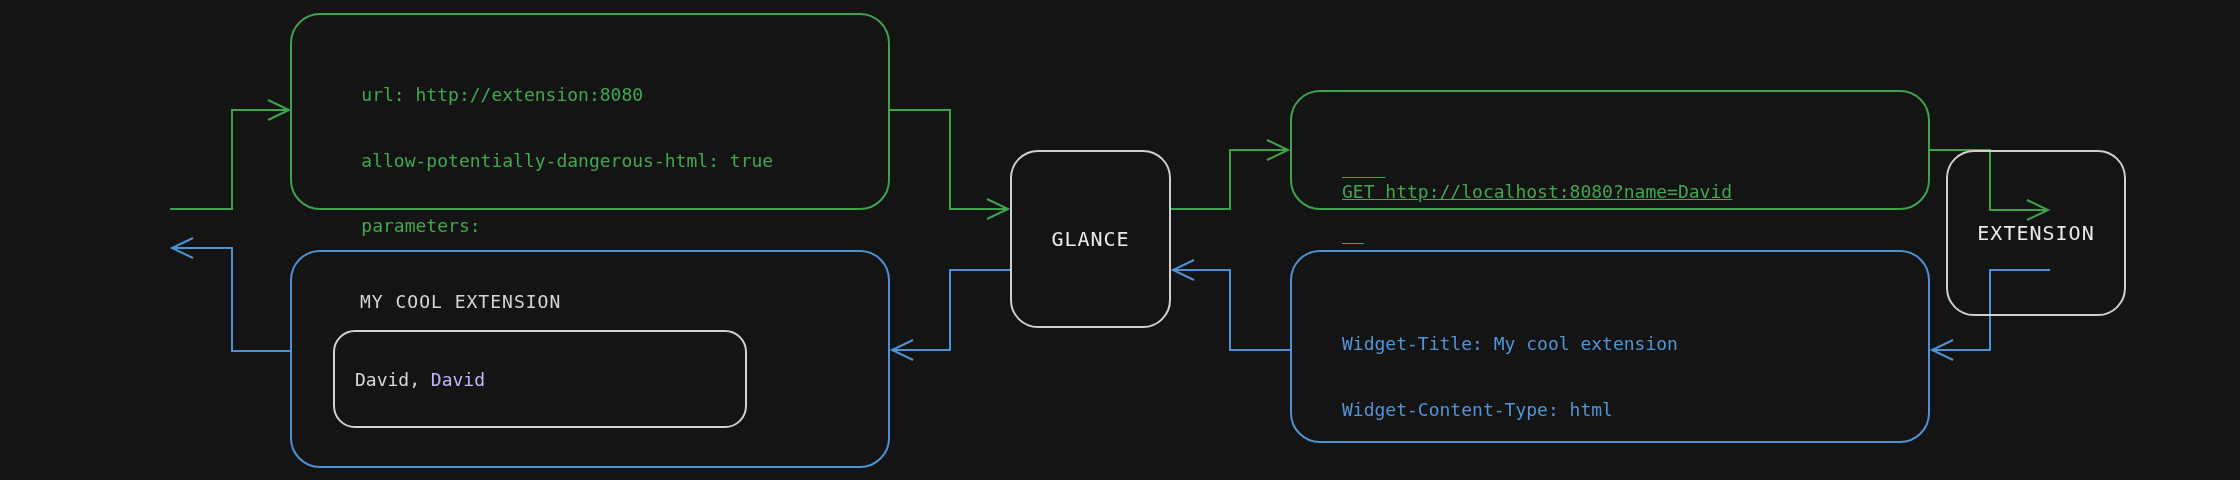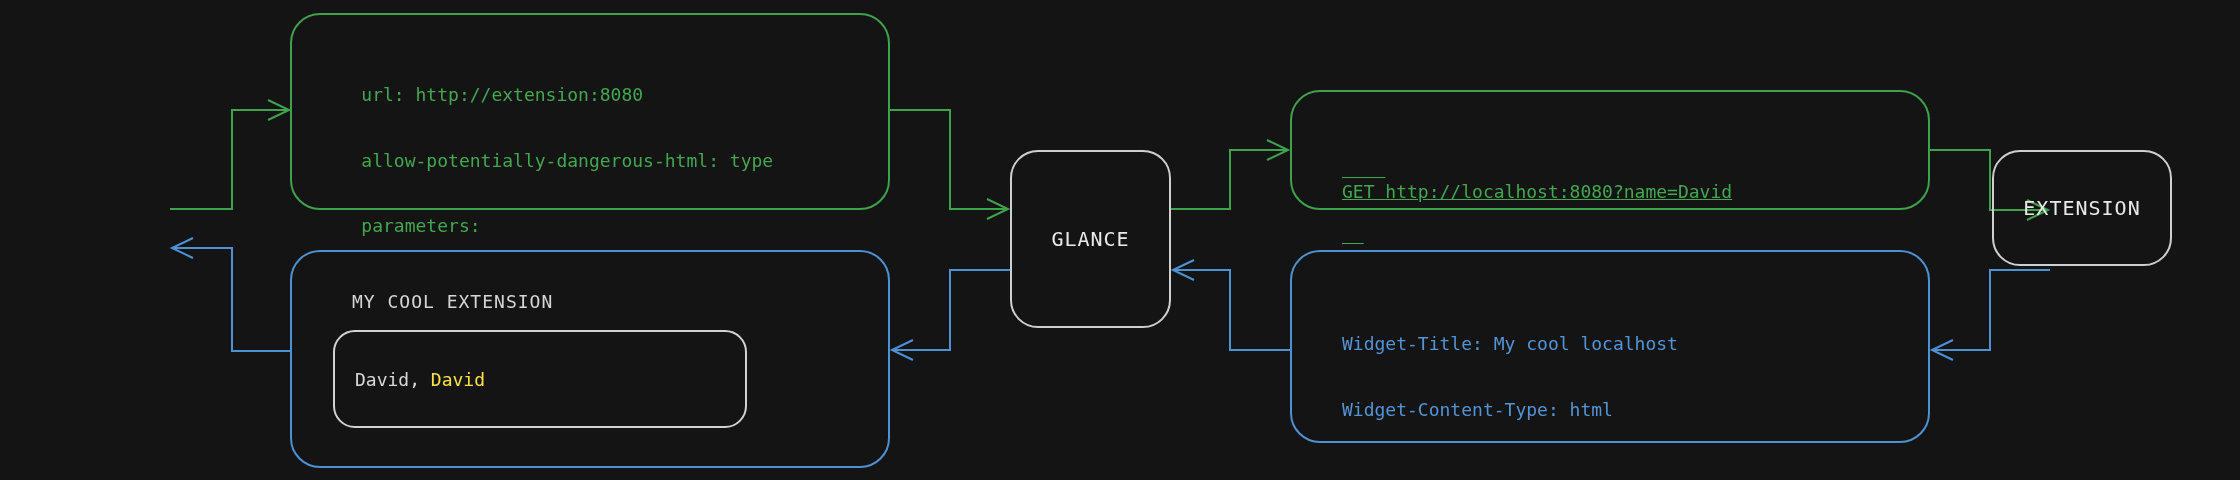--- a/index.html
+++ b/index.html
@@ -29,34 +29,34 @@
     background:transparent;
   }
   .labelbox.green{border-color:#3fa24c;}
   .labelbox.blue{border-color:#4d92d3;}
   .codeblock{position:absolute;white-space:pre;font-size:18px;}
   .codeblock.green{color:#42a850;}
   .codeblock.blue{color:#5295d6;}
   .code-line{height:23.5px;line-height:23.5px;white-space:pre;}
   .code-line.h24{height:24px;line-height:24px;}
   .preview-title{
-    position:absolute;left:352px;top:291px;
+    position:absolute;left:360px;top:291px;
     color:#d6d6d6;font-size:18px;letter-spacing:1px;white-space:pre;
   }
   .preview-card{
     position:absolute;left:333px;top:330px;width:414px;height:98px;
     border:2px solid #d2d2d2;border-radius:22px;box-sizing:border-box;
     display:flex;align-items:center;
     padding-left:20px;
   }
   .greeting{font-size:18px;white-space:pre;color:#d8d8d8;}
-  .greeting .name{color:#fde047;margin-top:26px;}
+  .greeting .name{color:#c4b5fd;margin-top:26px;}
   .node-user{left:12px;top:150px;width:158px;height:158px;}
   .node-glance{left:1010px;top:150px;width:161px;height:178px;}
-  .node-extension{left:1992px;top:150px;width:180px;height:116px;}
+  .node-extension{left:1946px;top:150px;width:180px;height:166px;}
   .box-config{left:290px;top:13px;width:600px;height:197px;}
   .box-preview{left:290px;top:250px;width:600px;height:218px;}
   .box-request{left:1290px;top:90px;width:640px;height:120px;}
   .box-response{left:1290px;top:250px;width:640px;height:193px;}
   .text-config{left:318px;top:41px;}
   .text-request{left:1342px;top:138px;text-decoration:underline;}
   .text-response{left:1342px;top:290px;}
 </style>
 </head>
 <body>
@@ -83,36 +83,36 @@
   <div class="node node-glance">
     <span>GLANCE</span>
   </div>
   <div class="node node-extension">
     <span>EXTENSION</span>
   </div>
 
   <div class="labelbox green box-config"></div>
   <div class="codeblock green text-config">
     <div class="code-line">    url: http://extension:8080</div>
-    <div class="code-line">    allow-potentially-dangerous-html: type</div>
+    <div class="code-line">    allow-potentially-dangerous-html: true</div>
     <div class="code-line">    parameters:</div>
   </div>
 
   <div class="labelbox blue box-preview"></div>
   <div class="preview-title">MY COOL EXTENSION</div>
   <div class="preview-card">
     <span class="greeting"><span>David, </span><span class="name">David</span></span>
   </div>
 
   <div class="labelbox green box-request"></div>
   <div class="codeblock green text-request">
     <div class="code-line h24">GET http://localhost:8080?name=David</div>
   </div>
 
   <div class="labelbox blue box-response"></div>
   <div class="codeblock blue text-response">
-    <div class="code-line h24">Widget-Title: My cool localhost</div>
+    <div class="code-line h24">Widget-Title: My cool extension</div>
     <div class="code-line h24">Widget-Content-Type: html</div>
     
     
   </div>
 
 </div>
 
 </body></html>

